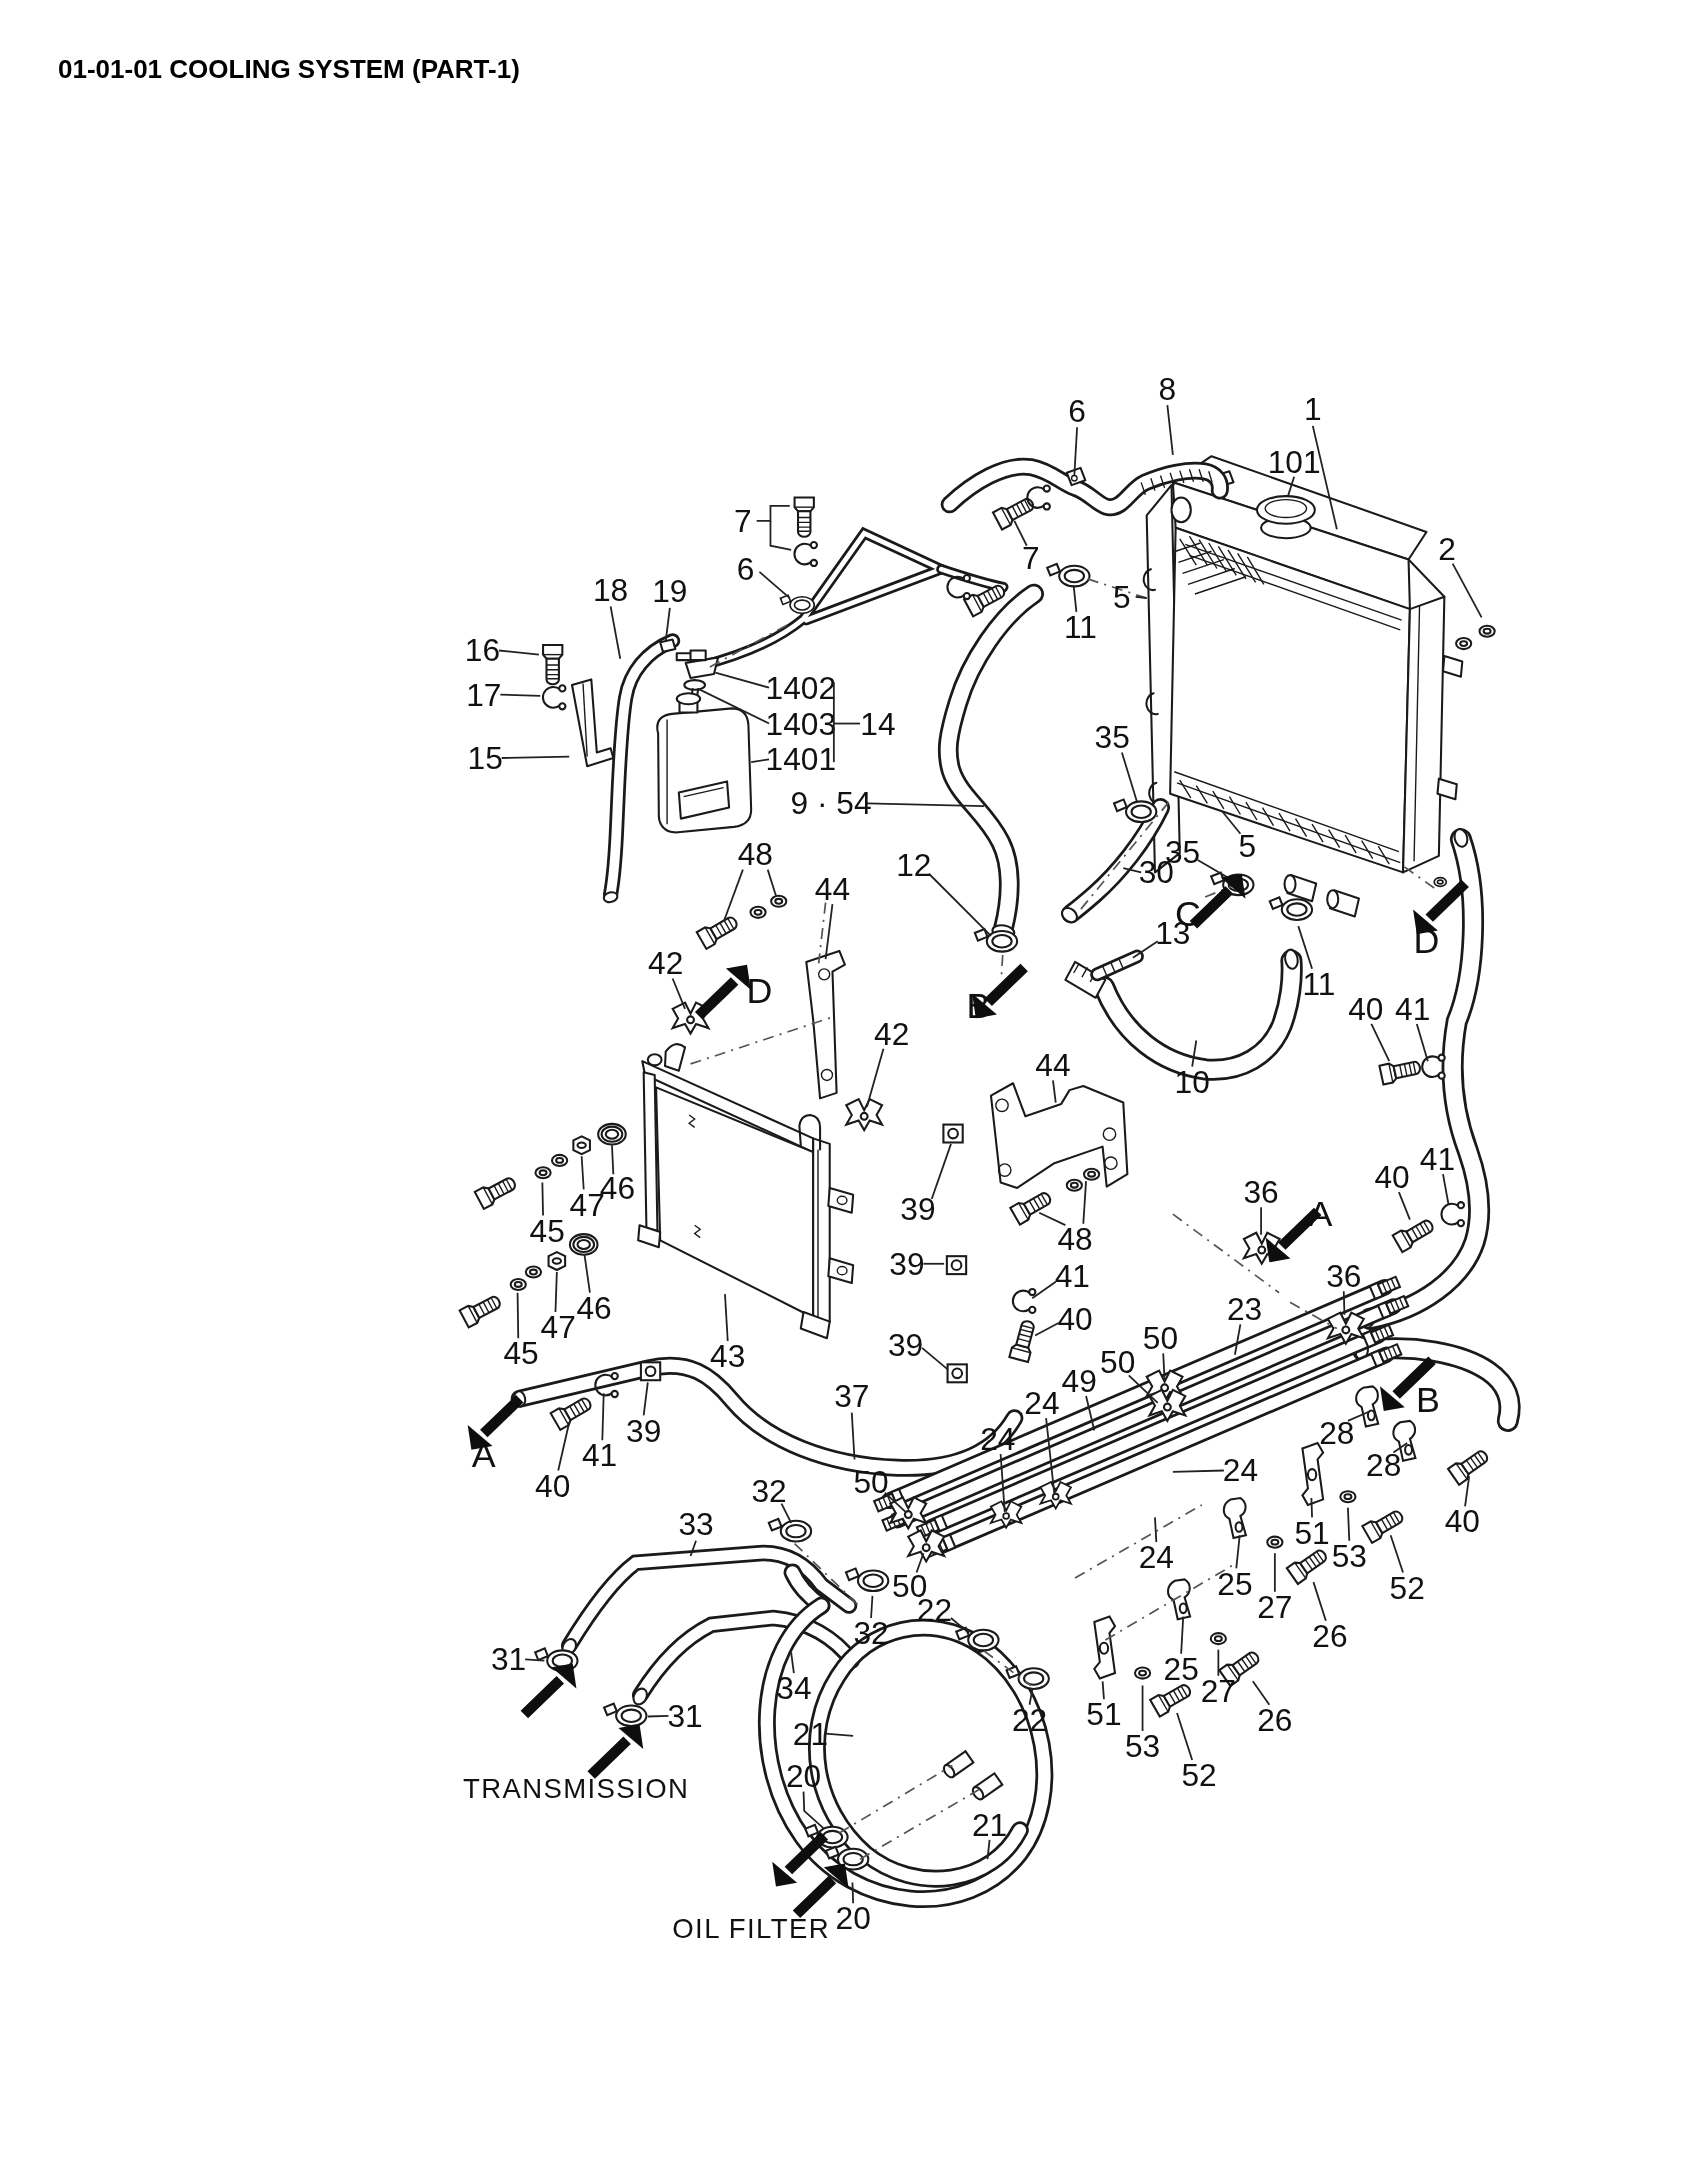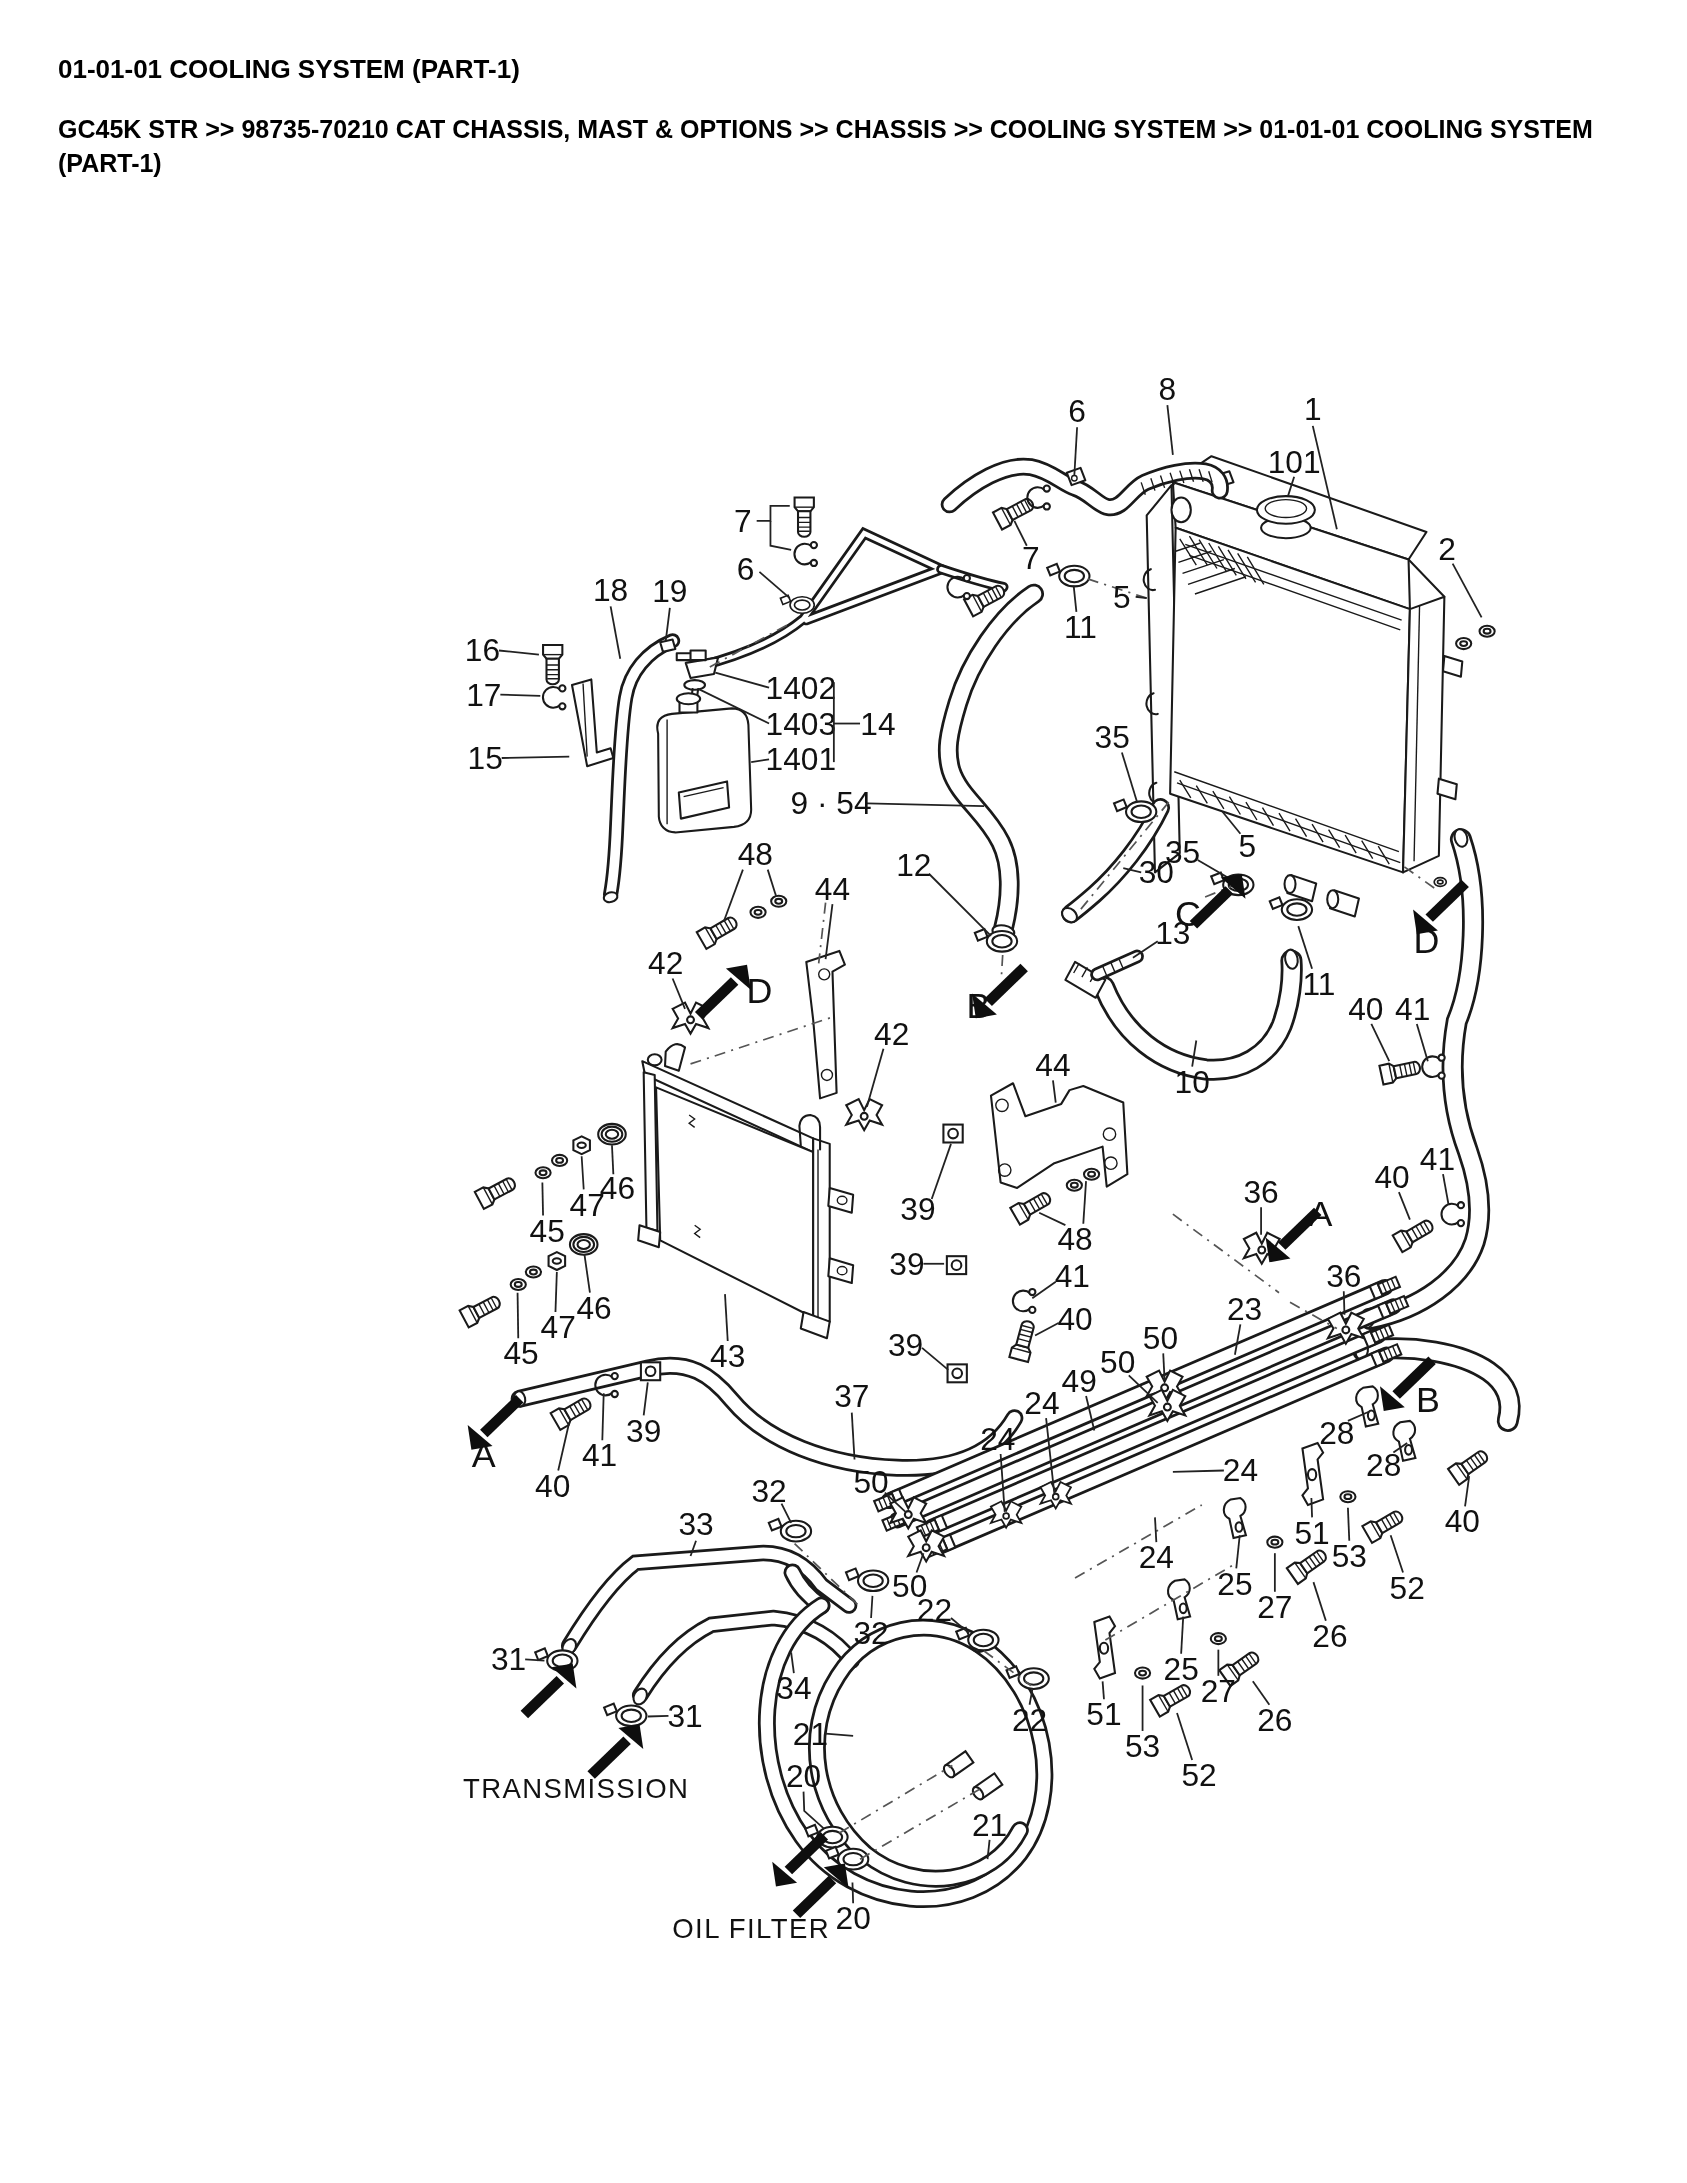--- a/index.html
+++ b/index.html
@@ -18,21 +18,20 @@
   .lead{stroke:#222;stroke-width:2.6;fill:none;}
   .lbl{fill:#111;font-family:"Liberation Sans",sans-serif;}
   .solid{fill:#0e0e0e;stroke:none;}
   .pt{stroke:#1a1a1a;stroke-width:3;fill:#fff;}
 </style>
 </head>
 <body>
 
 <div class="page">
   <div class="hdr title">01-01-01 COOLING SYSTEM (PART-1)</div>
-  <div class="hdr crumb">GC45K STR &gt;&gt; 98735-70210 CAT CHASSIS, MAST &amp; OPTIONS &gt;&gt; CHASSIS &gt;&gt; COOLING SYSTEM &gt;&gt; 01-01-01 COOLING SYSTEM (PART-1)</div>
 
   <svg id="diagram" width="1687" height="2183" viewBox="0 0 2448 3168">
     <defs>
       <g id="g-bolt" class="pt">
         <path d="M-30,-14 h14 l6,5 v18 l-6,5 h-14 Z"></path>
         <path d="M-16,-14 v28" class="thin"></path>
         <path d="M-10,-9 h30 a7,9 0 0 1 0,18 h-30 Z"></path>
         <path d="M-1,-9 v18 M6,-9 v18 M13,-9 v18 M19,-8 v16" class="thin"></path>
       </g>
       <g id="g-cclip">

